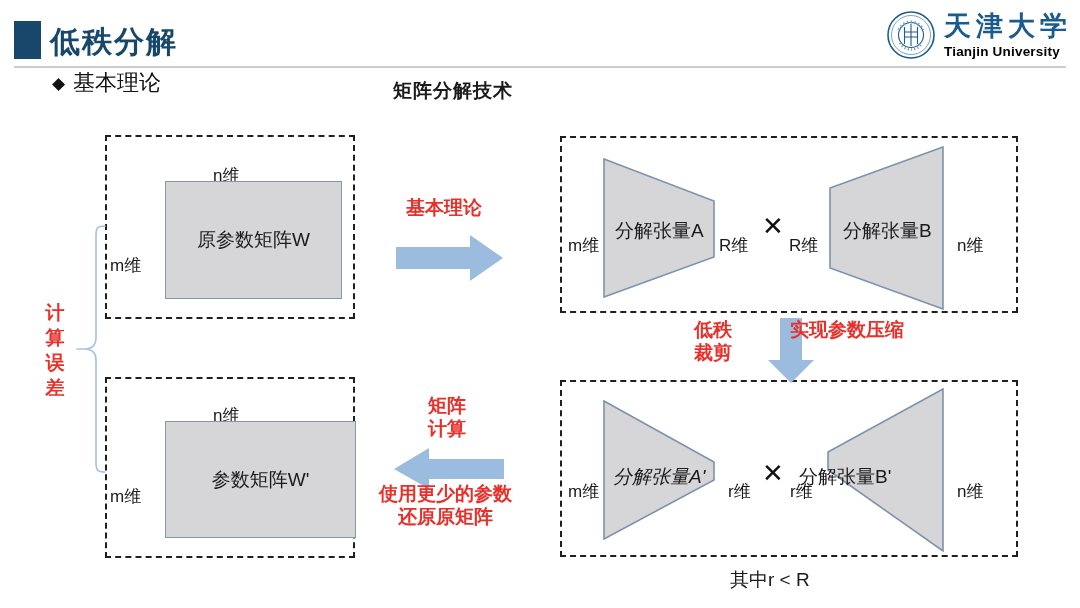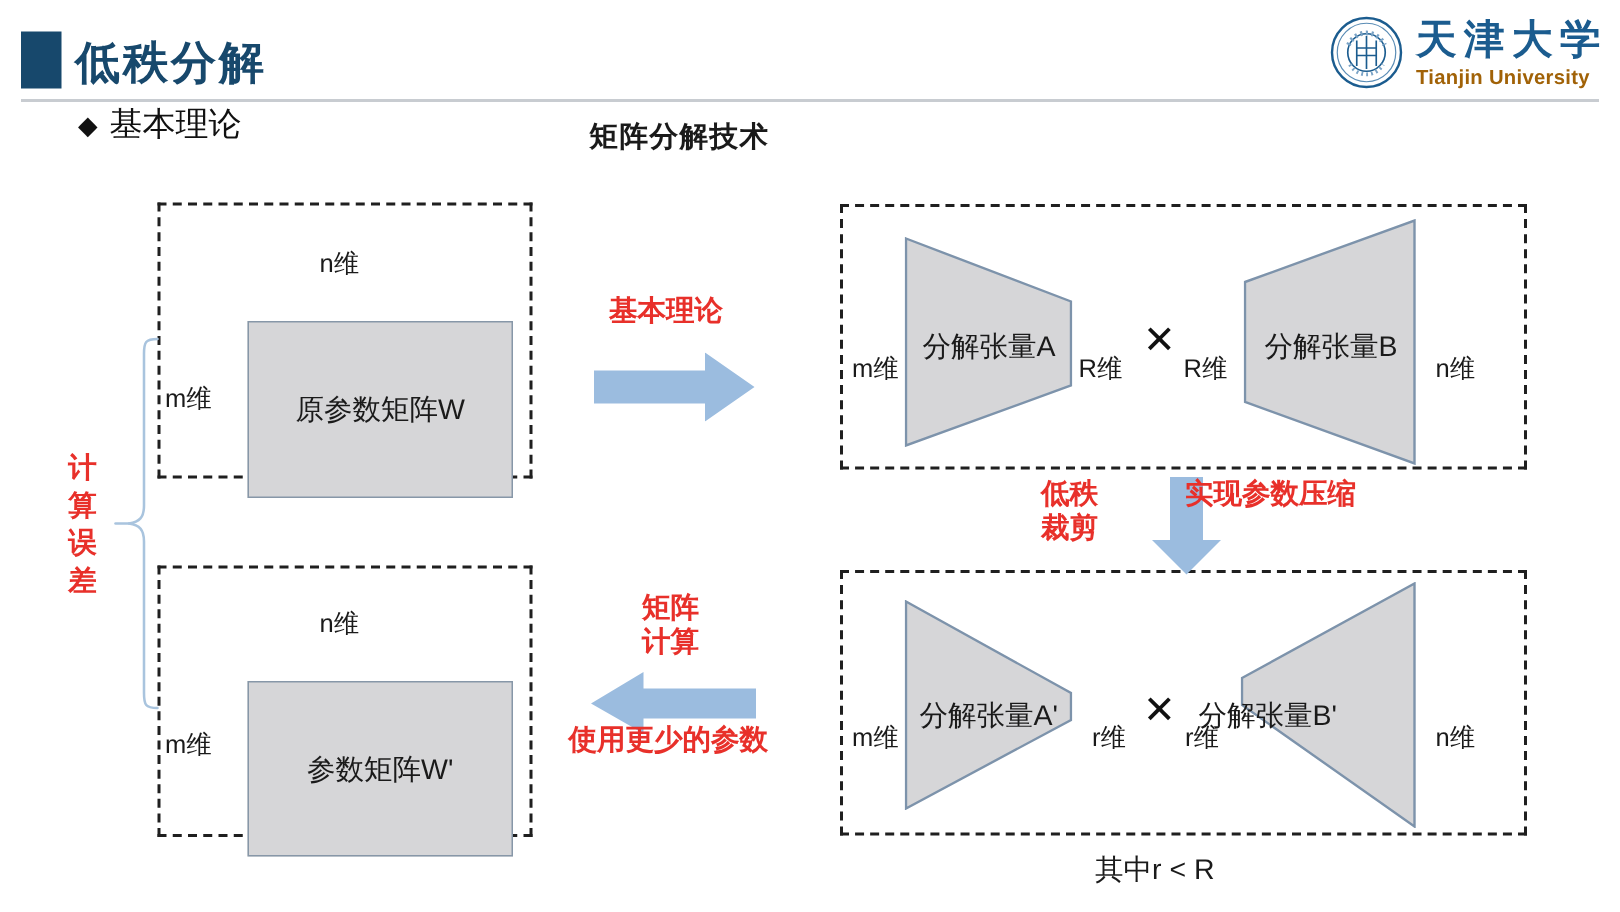--- a/index.html
+++ b/index.html
@@ -85,21 +85,21 @@
     color: #1b5c8f;
     letter-spacing: 5px;
     white-space: nowrap;
   }
   #logo-en {
     position: absolute;
     left: 58px;
     top: 36px;
     font-size: 13.5px;
     font-weight: bold;
-    color: #a16207;
+    color: #000000;
     letter-spacing: 0.2px;
     white-space: nowrap;
   }
 
   
   #section-label {
     position: absolute;
     left: 393px;
     top: 78px;
     font-size: 19px;
@@ -126,24 +126,23 @@
     position: absolute;
     background: #d6d6d8;
     border: 1.2px solid #8797a8;
     box-sizing: border-box;
     display: flex;
     align-items: center;
     justify-content: center;
     font-size: 19px;
     color: #1a1a1a;
     white-space: nowrap;
-    margin-top: 33px;
   }
   #matrix-w      { left: 165px; top: 181px; width: 177px; height: 118px; }
-  #matrix-wprime { left: 165px; top: 421px; width: 177px; height: 117px; }
+  #matrix-wprime { left: 165px; top: 421px; width: 191px; height: 117px; }
 
   
   .dim-label {
     position: absolute;
     font-size: 17px;
     color: #1a1a1a;
     white-space: nowrap;
     margin-top: 16px;
   }
   #dim-n-top      { left: 213px; top: 148px; }
@@ -170,21 +169,21 @@
     color: #1a1a1a;
     white-space: nowrap;
   }
   #trap-a  { left: 603px; top: 158px; }
   #trap-b  { left: 829px; top: 146px; }
   #trap-ap { left: 603px; top: 400px; }
   #trap-bp { left: 827px; top: 388px; }
 
   #trap-a-text  { left: 615px; top: 218px; }
   #trap-b-text  { left: 843px; top: 218px; }
-  #trap-ap-text { left: 613px; top: 464px; }
+  #trap-ap-text { left: 613px; top: 464px; font-style: italic; }
   #trap-bp-text { left: 799px; top: 464px; }
 
   
   .mult-sign {
     position: absolute;
     font-size: 26px;
     font-weight: bold;
     color: #111111;
     line-height: 1;
   }
@@ -338,20 +337,21 @@
   <svg width="110" height="42" viewBox="0 0 110 42">
     <polygon points="110,11 35,11 35,0 0,21 35,41 35,31 110,31" fill="#9bbcdf"></polygon>
   </svg>
 </div>
 <div id="note-matrix-calc" class="red-note">
   <div>矩阵</div>
   <div>计算</div>
 </div>
 <div id="note-fewer-params" class="red-note">
   <div>使用更少的参数</div>
+  <div>还原原矩阵</div>
 </div>
 
 <div id="arrow-down-mid" class="arrow-shape">
   <svg width="48" height="66" viewBox="0 0 48 66">
     <polygon points="13,0 35,0 35,42 47,42 24,65 1,42 13,42" fill="#9bbcdf"></polygon>
   </svg>
 </div>
 <div id="note-lowrank-cut" class="red-note">
   <div>低秩</div>
   <div>裁剪</div>

